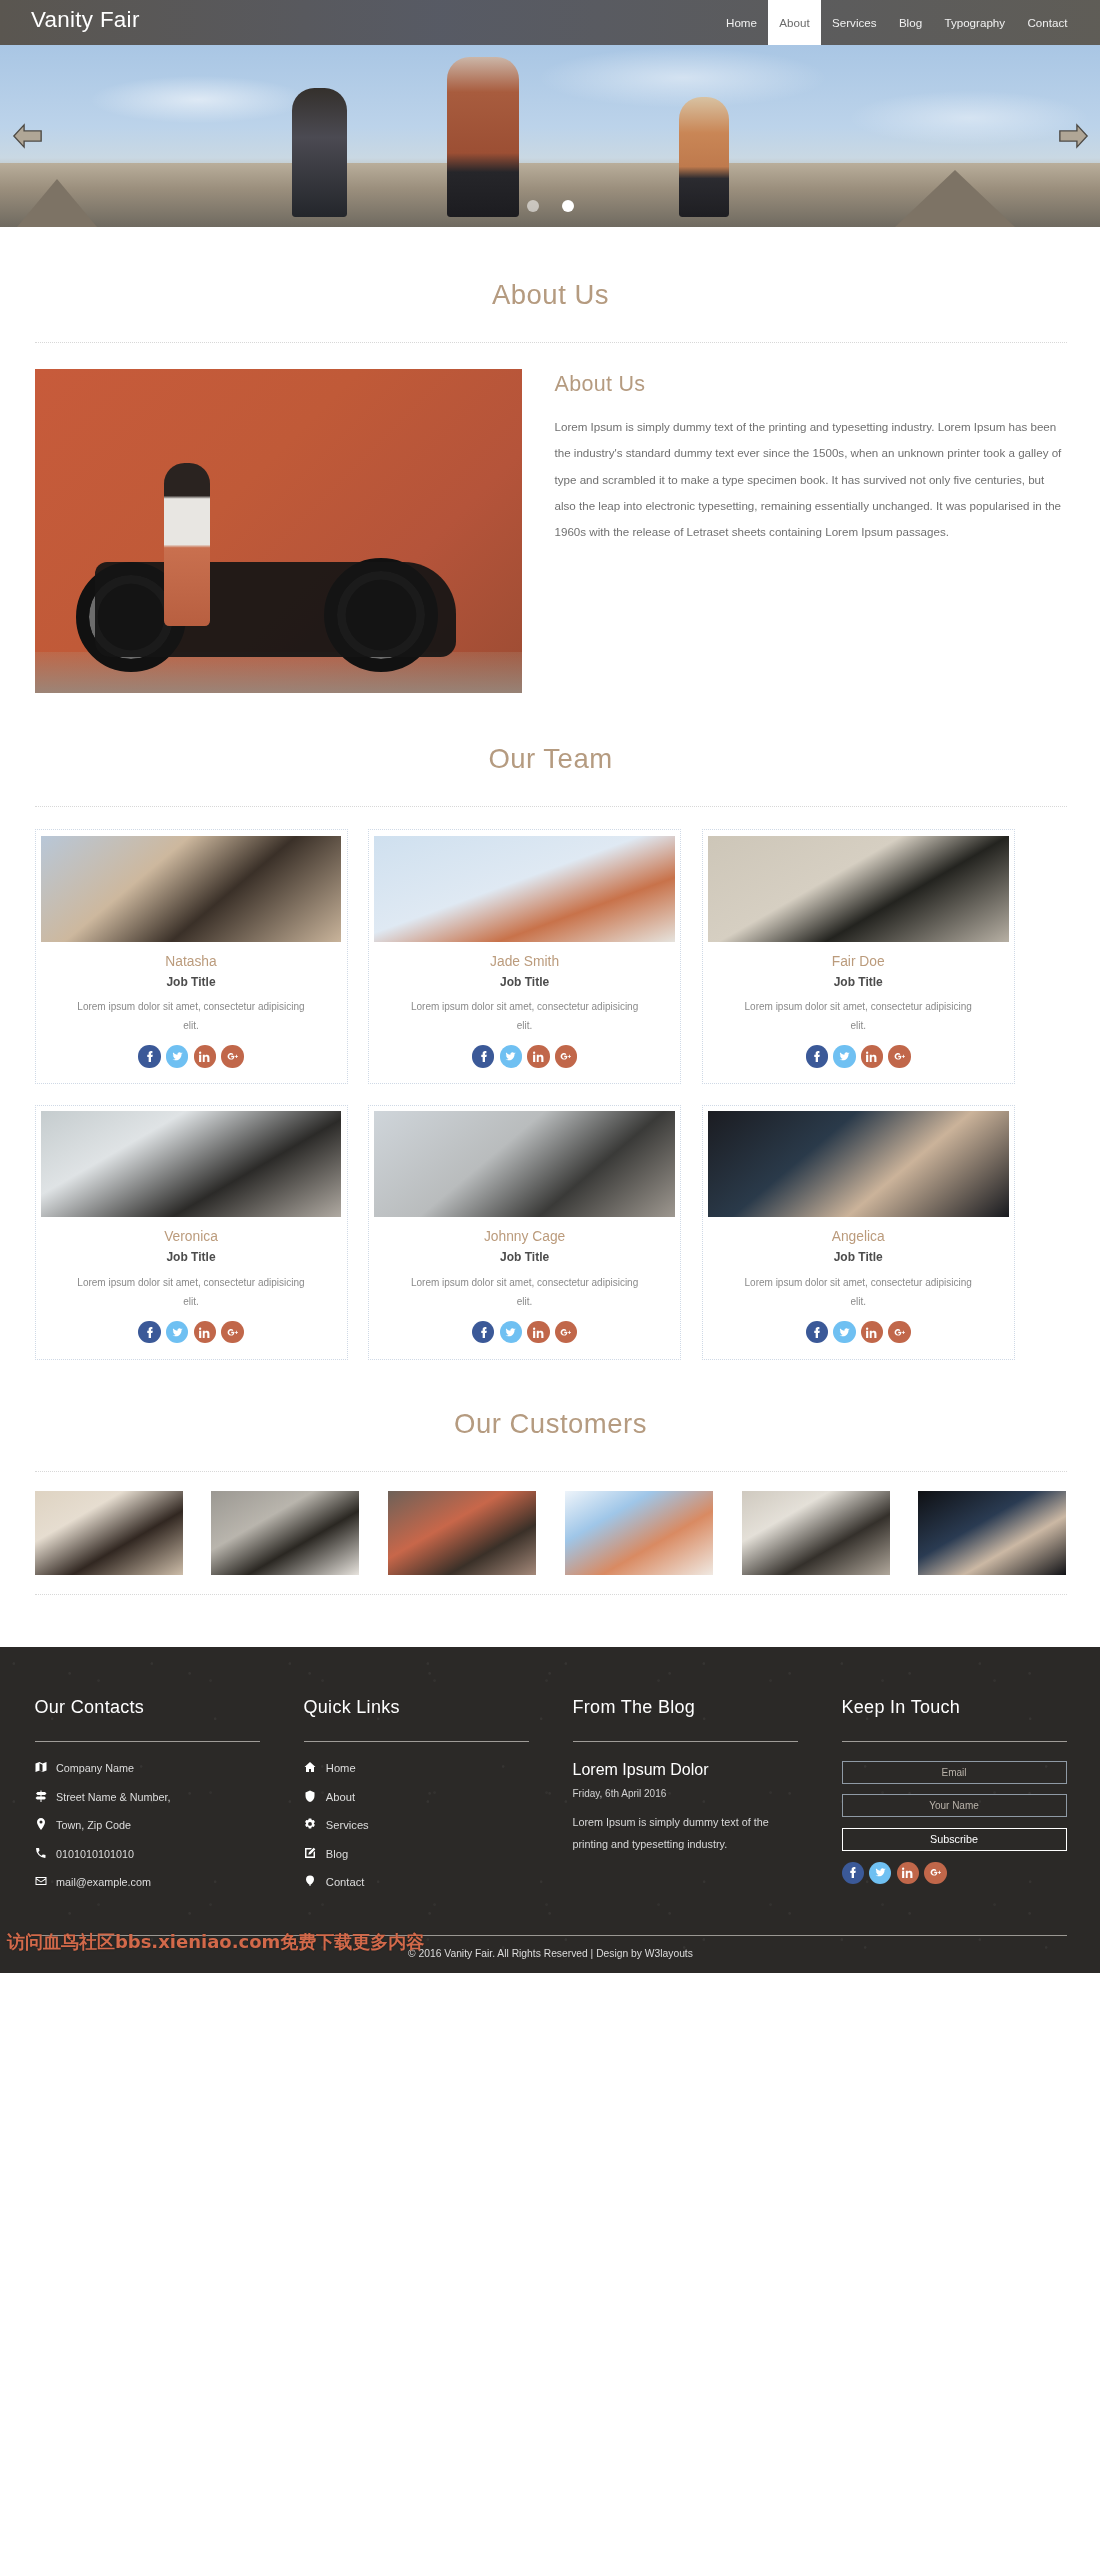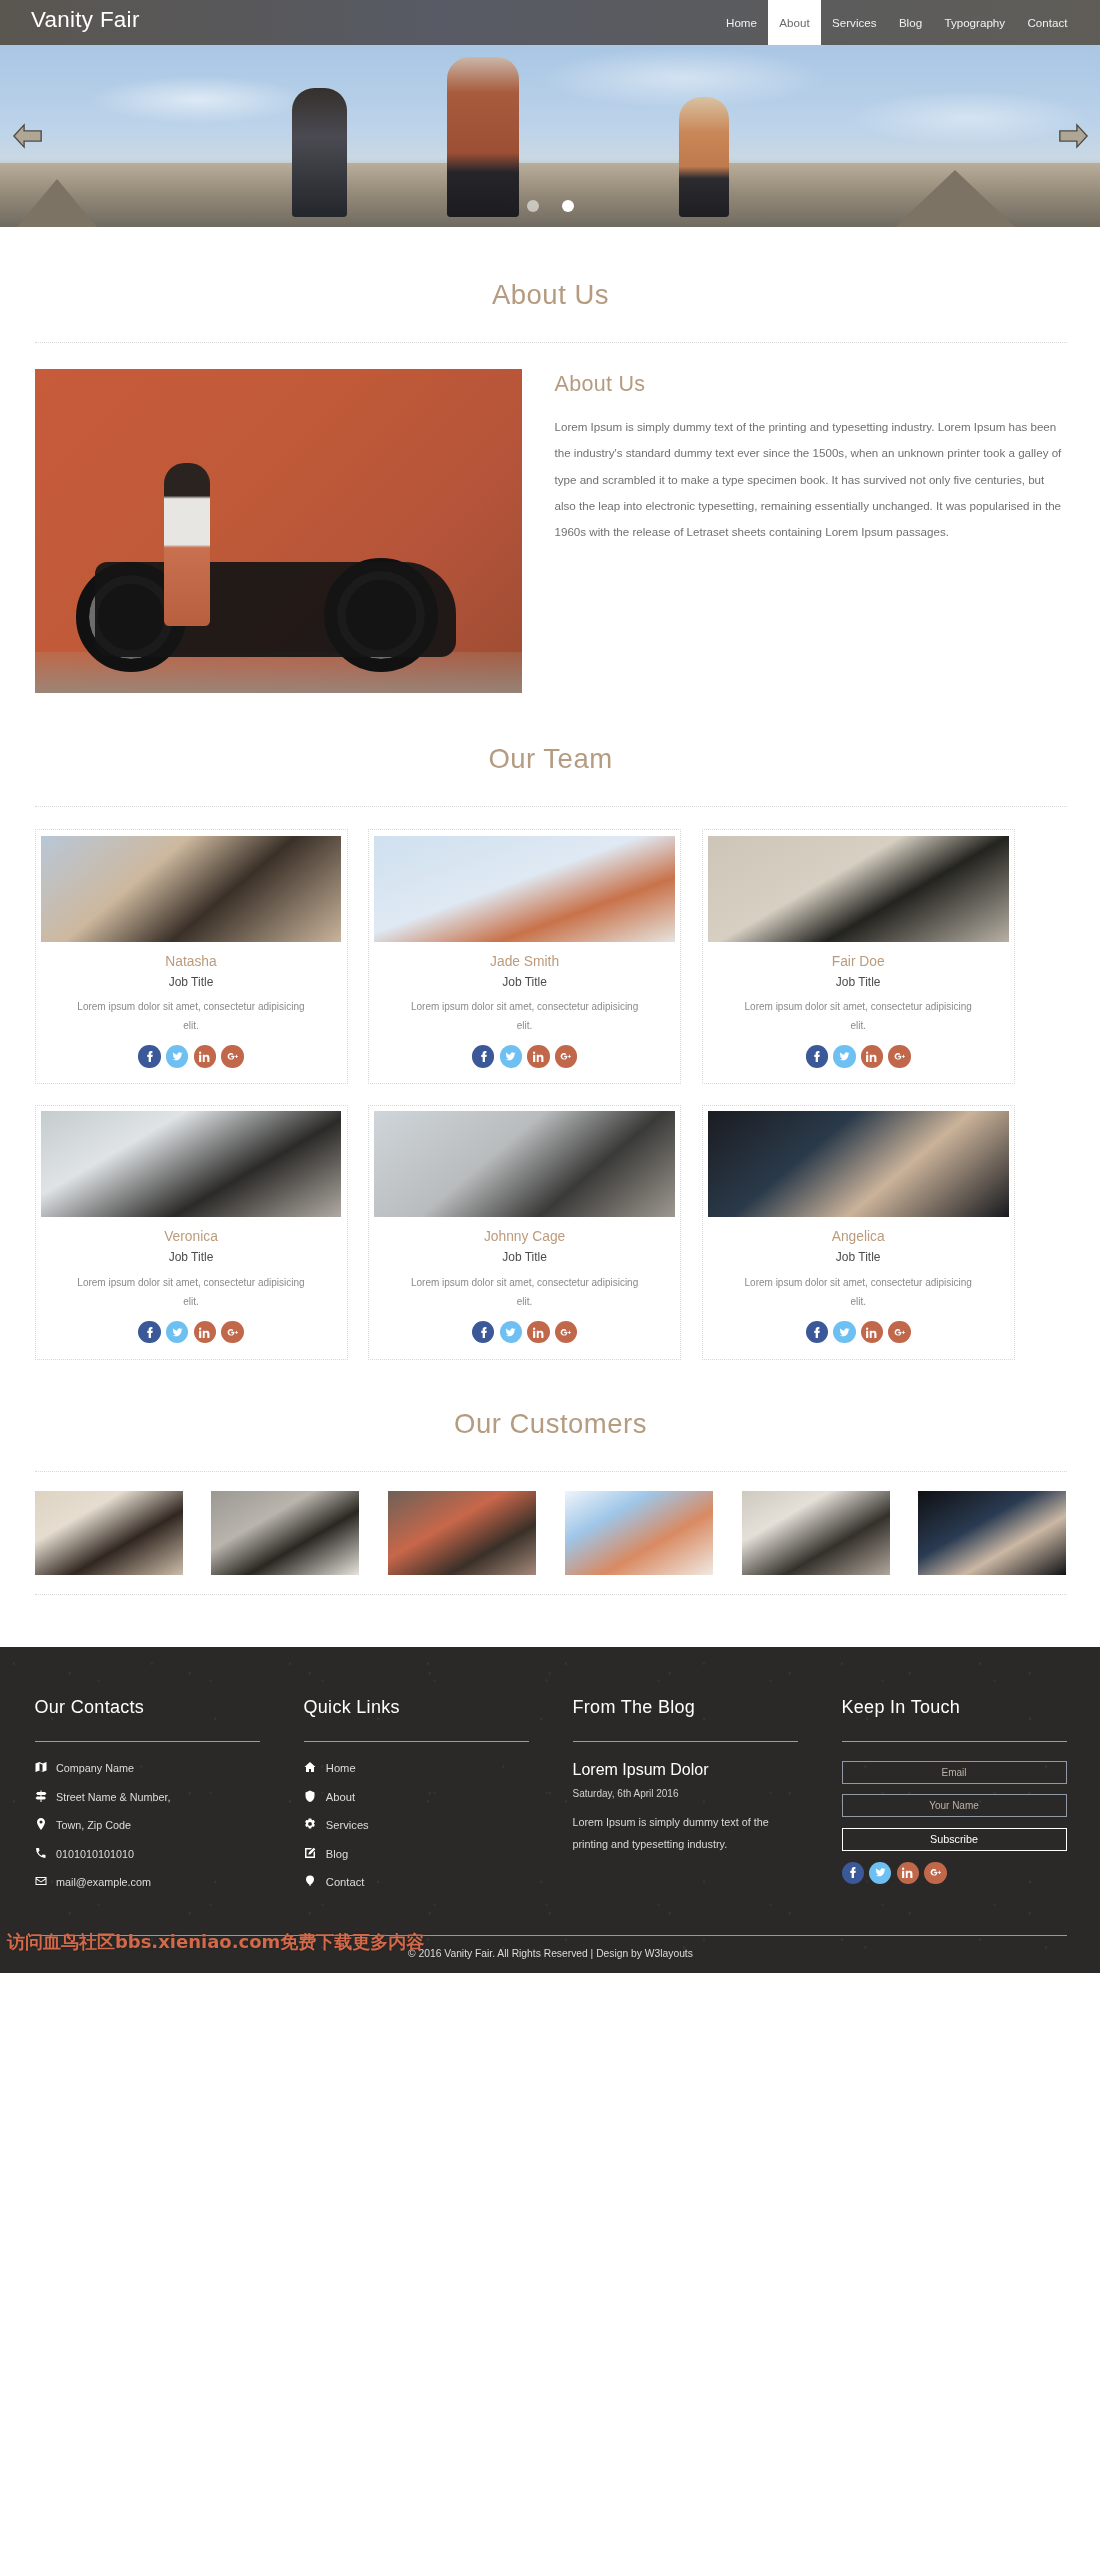--- a/index.html
+++ b/index.html
@@ -171,21 +171,21 @@
   .team-photo { width: 100%; height: 106px; display: block; }
   .tp1 { background: linear-gradient(140deg,#b8c7d8 0%,#cdb89e 35%,#3a3028 60%,#c9b49b 100%); }
   .tp2 { background: linear-gradient(160deg,#cfe0ef 0%,#dfe9f3 45%,#c8724a 70%,#e6e3dd 100%); }
   .tp3 { background: linear-gradient(150deg,#cdc6b8 0%,#d6cfc2 40%,#23231f 62%,#b7b0a4 100%); }
   .tp4 { background: linear-gradient(150deg,#c5ccce 0%,#dfe3e5 30%,#2b2a28 65%,#b0aaa2 100%); }
   .tp5 { background: linear-gradient(140deg,#cfd5da 0%,#b9bcbd 40%,#3a3a38 68%,#9e9890 100%); }
   .tp6 { background: linear-gradient(140deg,#1b1c21 0%,#2a3a4a 35%,#cbb39a 62%,#181a1f 100%); }
   .team-name {
     color: #bb9b7c; font-size: 13.8px; margin-top: 12px; font-weight: 400;
   }
-  .team-job { color: #4c4c4c; font-size: 12px; margin-top: 6px; }
+  .team-job { color: #4c4c4c; font-size: 12px; margin-top: 6px; font-weight: bold; }
   .team-desc {
     color: #8a8a8a; font-size: 10px; line-height: 1.9;
     margin: 8.6px 34px 0;
   }
   .socials { display: flex; justify-content: center; gap: 5.2px; margin-top: 10.3px; }
   .soc {
     width: 22.4px; height: 22.4px; border-radius: 50%;
     display: flex; align-items: center; justify-content: center;
     color: #fff; font-size: 10.3px; font-weight: bold; text-decoration: none;
     cursor: pointer;
@@ -624,21 +624,21 @@
                   </svg></span>
             <span>Contact</span>
               </a>
             </li>
         </ul>
       </div>
 
       <div class="fcol">
         <h4>From The Blog</h4>
         <div class="blog-title">Lorem Ipsum Dolor</div>
-        <div class="blog-date">Saturday, 6th April 2016</div>
+        <div class="blog-date">Friday, 6th April 2016</div>
         <div class="blog-body">Lorem Ipsum is simply dummy text of the printing and typesetting industry.</div>
       </div>
 
       <div class="fcol">
         <h4>Keep In Touch</h4>
         <input class="sub-field" type="text" placeholder="Email" style="">
         <input class="sub-field" type="text" placeholder="Your Name" style="">
         <button class="sub-btn">Subscribe</button>
         <div class="fsoc">
           <a class="soc fb">

